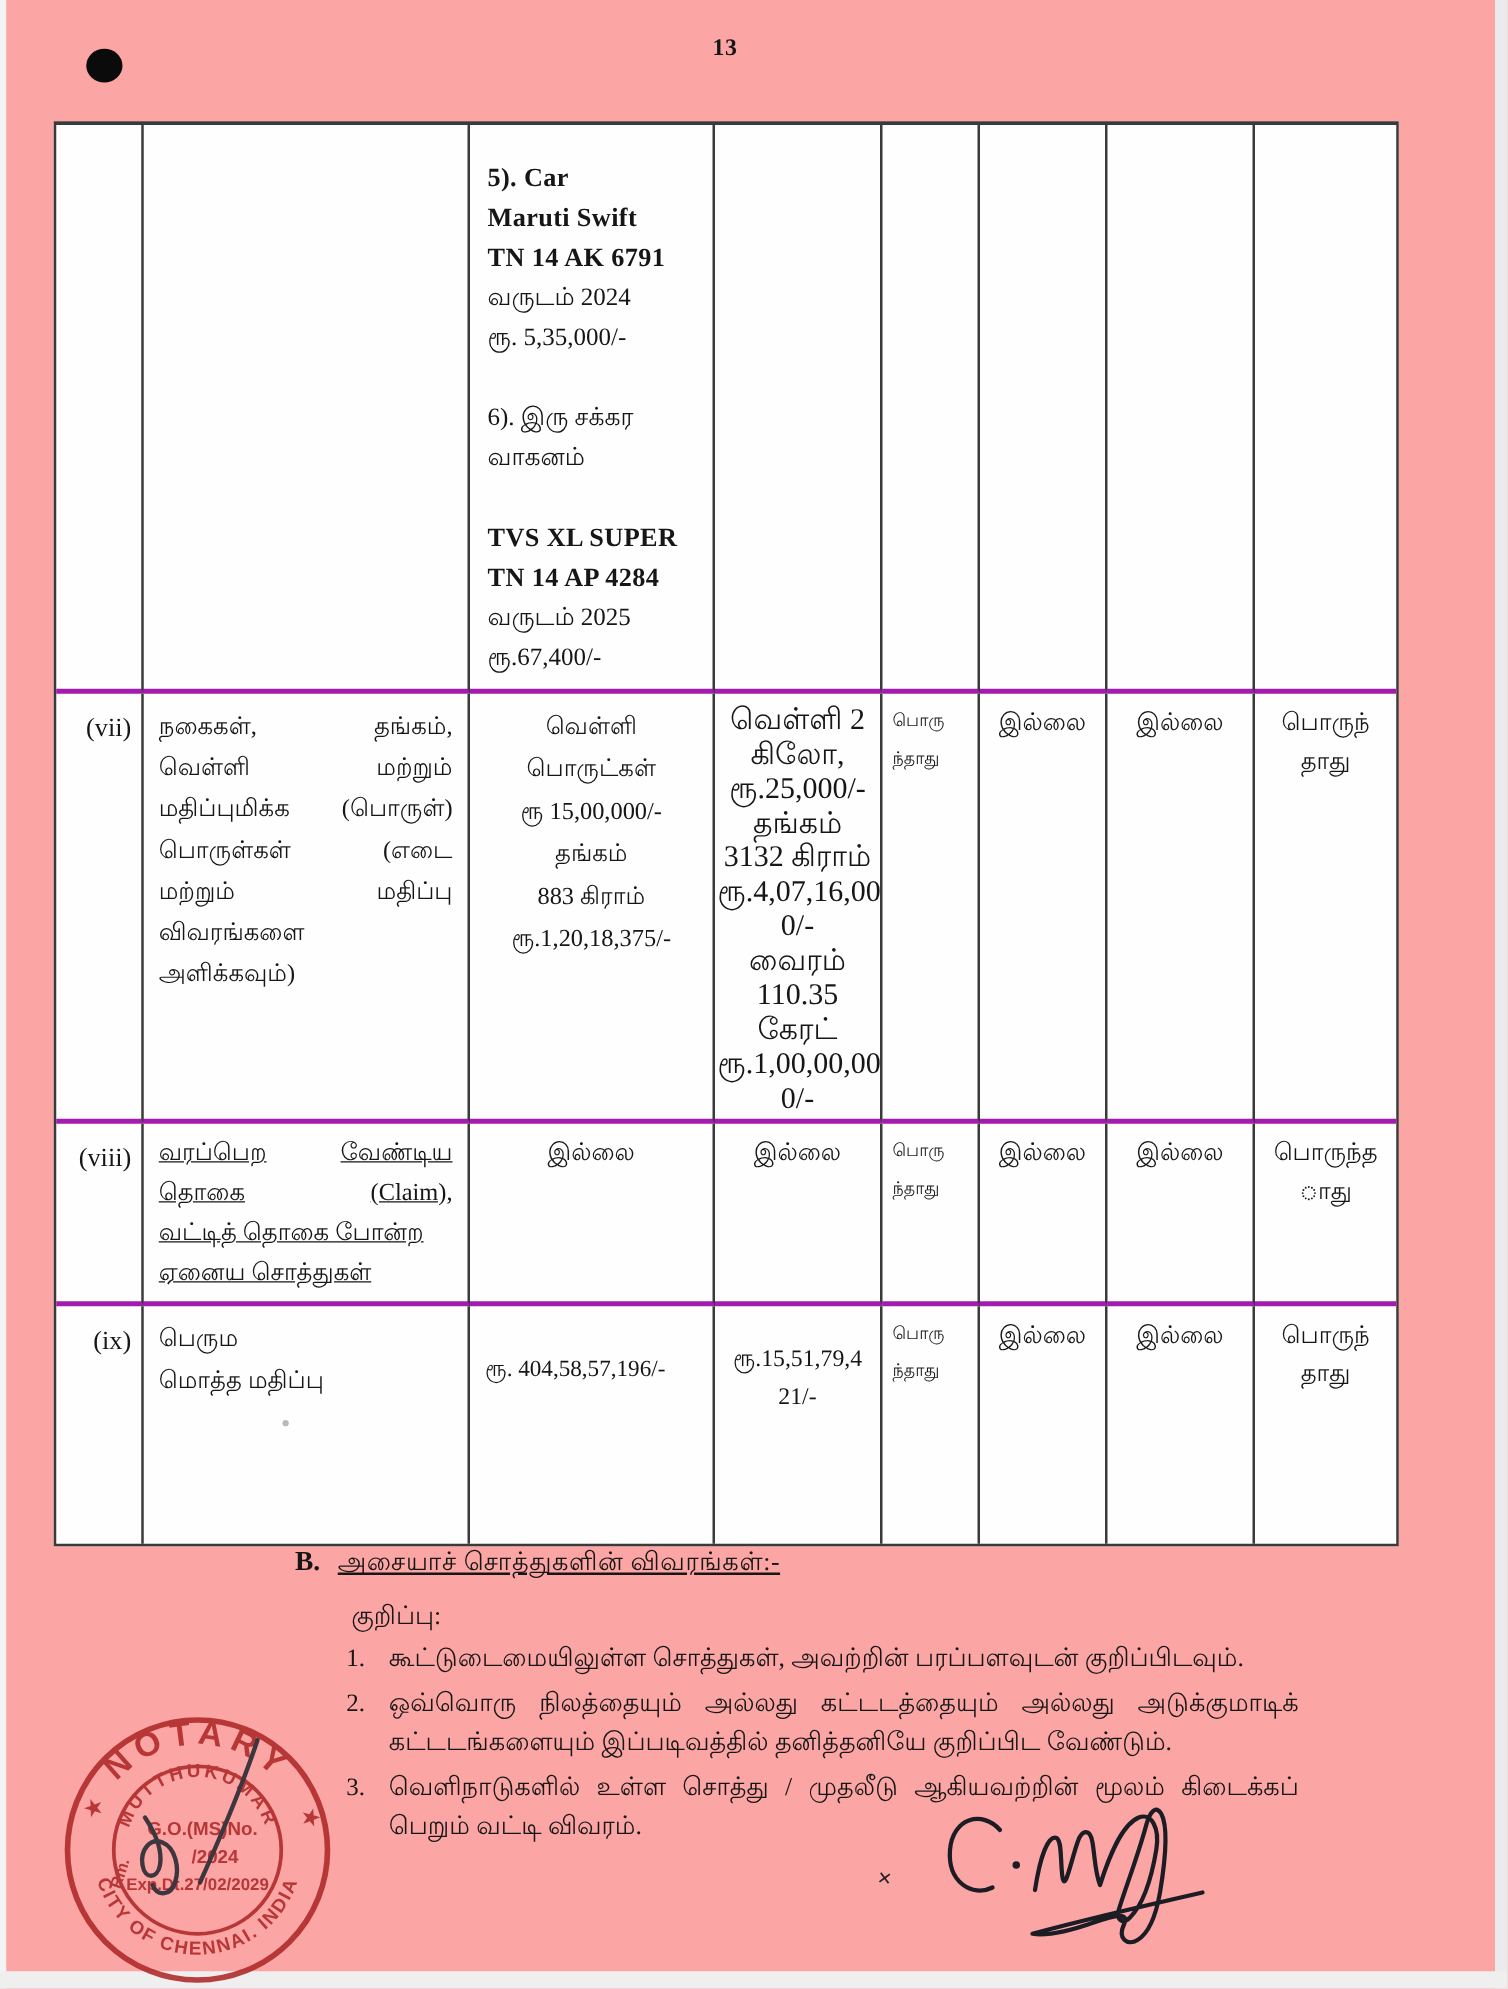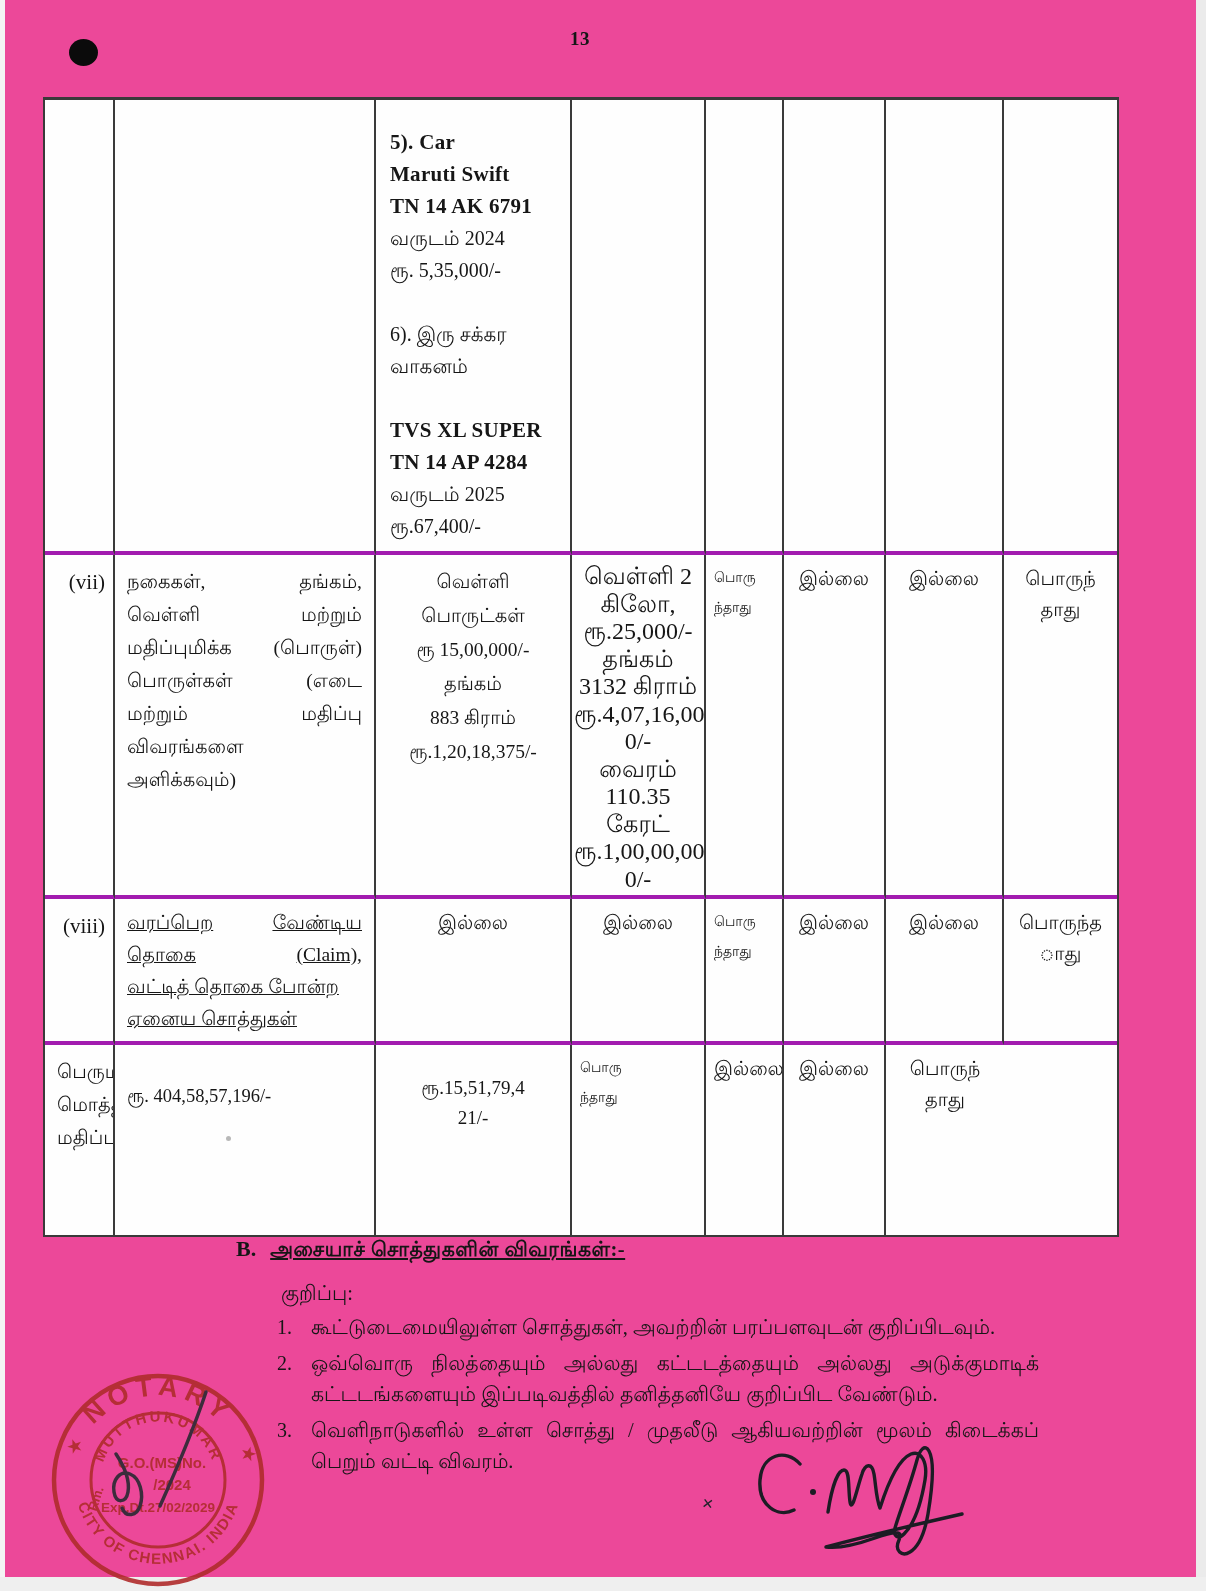--- a/index.html
+++ b/index.html
@@ -4,21 +4,21 @@
 <style>
   html,body{margin:0;padding:0;}
   body{
     background:#d8d8d8;
     font-family:"Liberation Serif","DejaVu Serif",serif;
     -webkit-font-smoothing:antialiased;
   }
   .page{
     position:relative;
     width:1206px;height:1591px;
-    background:#ec4899;
+    background:#fca5a5;
     overflow:hidden;
     color:#161616;
   }
   .edge-right{position:absolute;right:0;top:0;width:10px;height:100%;background:#ebebeb;}
   .edge-left{position:absolute;left:0;top:0;width:5px;height:100%;background:#f4f4f4;}
   .edge-bottom{position:absolute;left:0;bottom:0;width:100%;height:14px;background:#efefef;}
   .punch-dot{position:absolute;left:69px;top:39px;width:29px;height:27px;background:#0b0b0b;border-radius:50%;}
   .page-number{position:absolute;left:0;top:28px;width:1160px;text-align:center;font-size:19px;font-weight:bold;letter-spacing:.5px;}
 
   
@@ -56,21 +56,21 @@
   .cell-na-c{text-align:center;padding-top:8px;line-height:31px;font-size:19.5px;}
 
   .r3c2{padding:8px 12px 0 12px;line-height:32px;text-decoration:underline;}
   .r4c2{padding:10px 12px 0 12px;line-height:33px;}
   .r4c3{padding:36px 2px 0 12px;font-size:18.5px;}
   .r4c4{text-align:center;padding:28px 2px 0 2px;line-height:30px;font-size:19px;}
 
   
   .sec-b{position:absolute;left:236px;top:1236px;font-size:20.5px;}
   .sec-b .bmark{font-family:"Liberation Serif",serif;font-weight:bold;font-size:22px;margin-right:14px;}
-  .sec-b .bhead{font-weight:bold;text-decoration:underline;letter-spacing:.5px;}
+  .sec-b .bhead{font-weight:normal;text-decoration:underline;letter-spacing:.5px;}
   .note-label{position:absolute;left:281px;top:1282px;font-size:20.5px;}
   .notes{position:absolute;left:277px;top:1312px;width:762px;}
   .note-item{display:flex;gap:12px;margin-bottom:5px;}
   .note-num{font-family:"Liberation Serif",serif;font-size:20px;min-width:22px;line-height:31px;}
   .note-text{font-size:20.5px;line-height:31px;text-align:justify;}
 
   .speck{position:absolute;left:226px;top:1136px;width:5px;height:5px;background:#9a9a9a;border-radius:50%;opacity:.7;}
 
   
   .sig-x{position:absolute;left:702px;top:1492px;font-size:20px;color:#23232b;font-weight:bold;transform:rotate(8deg);}
@@ -189,20 +189,21 @@
         <div>பொரு</div>
         <div>ந்தாது</div>
       </div>
     <div class="cell cell-nil">இல்லை</div>
     <div class="cell cell-nil">இல்லை</div>
     <div class="cell cell-na-c last-col">
         <div>பொருந்த</div>
         <div>ாது</div>
       </div>
 
+    <div class="cell rownum last-row">(ix)</div>
     <div class="cell r4c2 last-row">
         <div>பெரும</div>
         <div>மொத்த  மதிப்பு</div>
       </div>
     <div class="cell r4c3 last-row">ரூ.  404,58,57,196/-</div>
     <div class="cell r4c4 last-row">
         <div>ரூ.15,51,79,4</div>
         <div>21/-</div>
       </div>
     <div class="cell cell-na last-row">

